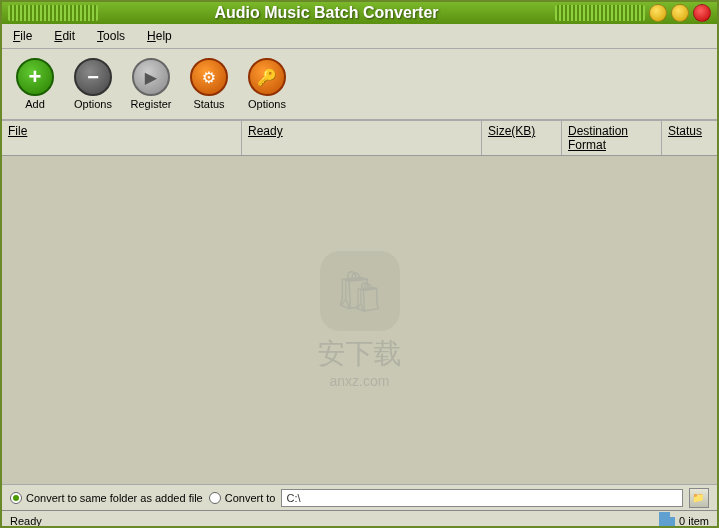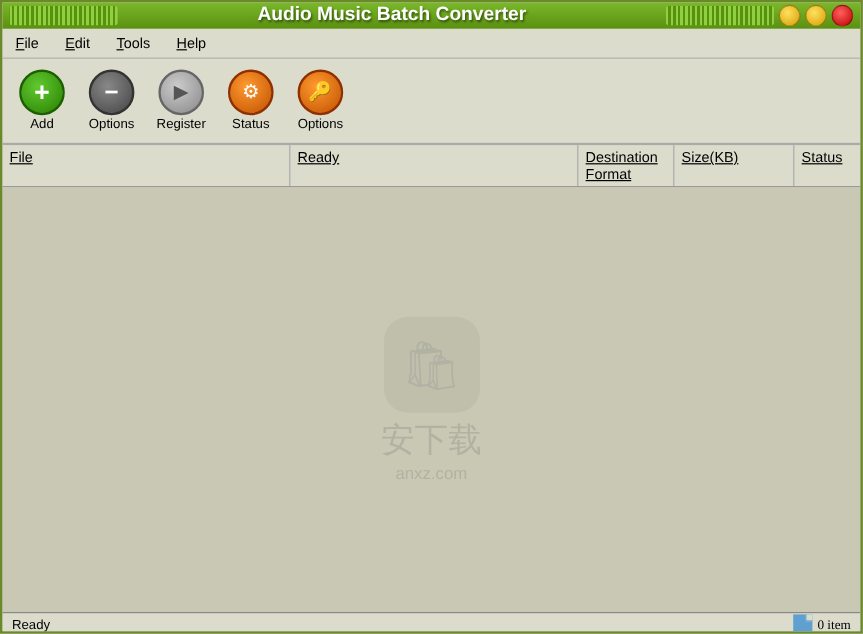--- a/index.html
+++ b/index.html
@@ -271,21 +271,20 @@
       align-items: center;
       justify-content: space-between;
       height: 20px;
     }
     #status-left { font-size: 11px; color: #000; }
     #status-right {
       display: flex;
       align-items: center;
       gap: 4px;
       font-size: 11px;
-      font-family: Liberation Serif, serif;
     }
     #file-icon {
       width: 16px;
       height: 18px;
       background: #60a0d0;
       position: relative;
       display: inline-block;
     }
     #file-icon::before {
       content: '';
@@ -345,33 +344,47 @@
     </div>
     <div class="tool-btn">
       <div class="tool-icon icon-register">🔑</div>
       <span class="tool-btn-label">Options</span>
     </div>
   </div>
 
   <div id="table-header">
     <div class="col-header">File</div>
     <div class="col-header">Ready</div>
+    <div class="col-header">Size(KB)</div>
     <div class="col-header">Destination Format</div>
-    <div class="col-header">Size(KB)</div>
     <div class="col-header">Status</div>
   </div>
 
   <div id="content-area" style="flex:1;">
     <div id="watermark">
       <div id="watermark-icon">🛍</div>
       <div id="watermark-text-cn">安下载</div>
       <div id="watermark-text-en">anxz.com</div>
     </div>
   </div>
 
+  <div id="bottom-bar">
+    <div class="radio-group">
+      <div class="radio-dot active"></div>
+      <span class="radio-label">Convert to same folder as added file</span>
+    </div>
+    <div class="radio-group">
+      <div class="radio-dot"></div>
+      <span class="radio-label">Convert to</span>
+    </div>
+    <input type="text" id="convert-to-input" value="C:\" style="">
+    <div id="browse-btn" class="tool-btn">
+      <span>📁</span>
+    </div>
+  </div>
 
   <div id="status-bar">
     <span id="status-left">Ready</span>
     <div id="status-right">
       <span id="file-icon"></span>
       <span>0 item</span>
     </div>
   </div>
 </div>
 

